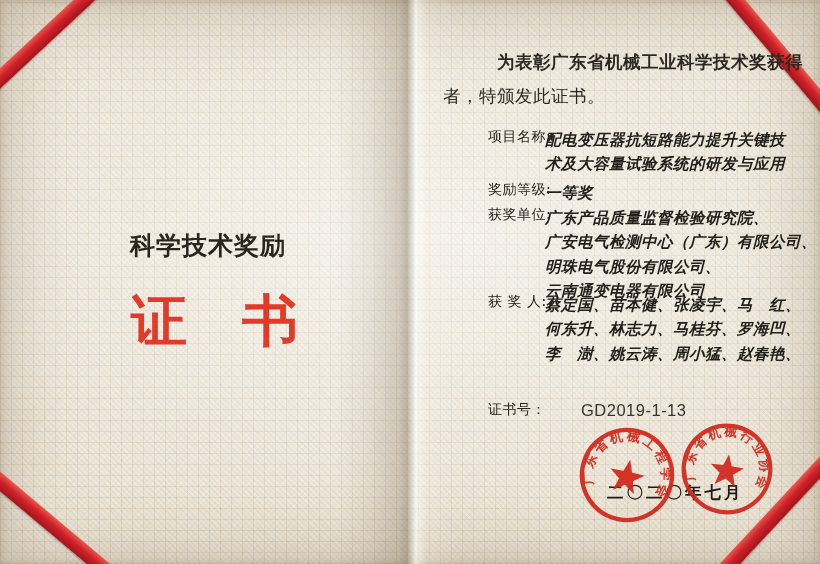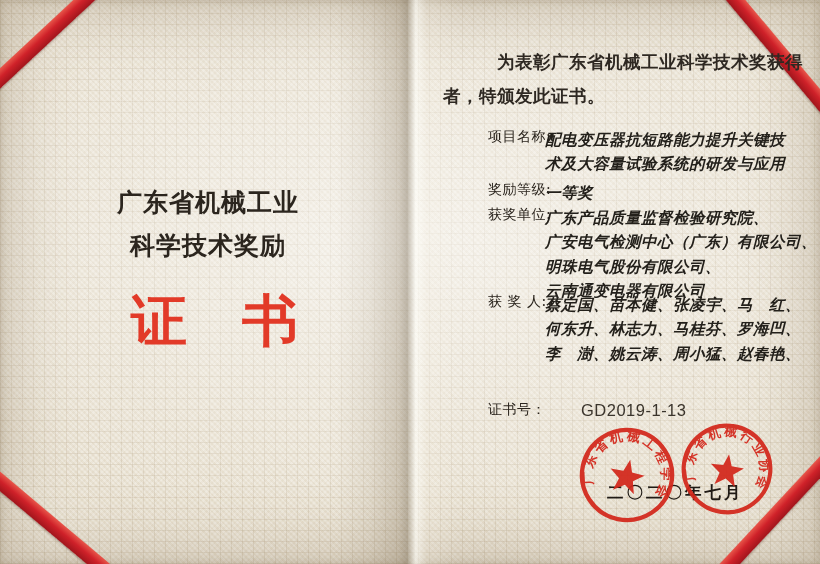--- a/index.html
+++ b/index.html
@@ -38,21 +38,21 @@
   .ribbon.tr{width:200px;left:678px;top:43px;transform:rotate(50deg);}
   .ribbon.bl{width:190px;left:-46px;top:515px;transform:rotate(40deg);}
   .ribbon.br{width:200px;left:675px;top:508px;transform:rotate(-47deg);}
 
   .t{position:absolute;white-space:nowrap;}
   .title1{left:117px;top:186px;font-size:25px;font-weight:bold;letter-spacing:1px;color:#2b251e;}
   .title2{left:130px;top:229px;font-size:25px;font-weight:bold;letter-spacing:1px;color:#2b251e;}
   .cert-title{left:131px;top:284px;font-size:56px;font-weight:bold;letter-spacing:55px;color:#e23a28;}
 
   .intro1{left:497px;top:50px;font-size:17.5px;font-weight:bold;letter-spacing:0.5px;color:#2e2822;text-align:center;}
-  .intro2{left:443px;top:84px;font-size:17.5px;font-weight:bold;letter-spacing:0.5px;color:#2e2822;}
+  .intro2{left:443px;top:84px;font-size:17.5px;font-weight:normal;letter-spacing:0.5px;color:#2e2822;}
 
   .lbl{position:absolute;left:488px;font-size:14px;font-weight:normal;letter-spacing:0.5px;color:#2b251e;white-space:nowrap;}
   .val{position:absolute;left:545px;font-size:15.5px;font-style:italic;font-weight:600;letter-spacing:0.5px;color:#23201b;white-space:nowrap;line-height:24.3px;}
   .val div{height:24.3px;}
   .certno-val{position:absolute;left:545px;top:401px;font-family:"Liberation Sans",sans-serif;font-size:16.5px;letter-spacing:0.5px;color:#3a342c;margin-left:36px;}
 
   .date{left:607px;top:482px;font-size:16.5px;font-weight:600;letter-spacing:3px;color:#1f1a15;text-align:right;}
 
   .seal{position:absolute;opacity:0.93;}
   .seal-l{left:575px;top:423px;width:104px;height:104px;transform:rotate(12deg);}
@@ -64,21 +64,20 @@
 <body>
 
 <div class="cert">
   <div class="fold"></div>
 
   <div class="ribbon tl"></div>
   <div class="ribbon tr"></div>
   <div class="ribbon bl"></div>
   <div class="ribbon br"></div>
 
-  <div class="t title1">广东省机械工业</div>
   <div class="t title2">科学技术奖励</div>
   <div class="t cert-title">证书</div>
 
   <div class="t intro1">为表彰广东省机械工业科学技术奖获得</div>
   <div class="t intro2">者，特颁发此证书。</div>
 
   <div class="lbl" style="top:128px">项目名称:</div>
   <div class="val" style="top:128px">
     <div>配电变压器抗短路能力提升关键技</div>
     <div>术及大容量试验系统的研发与应用</div>

